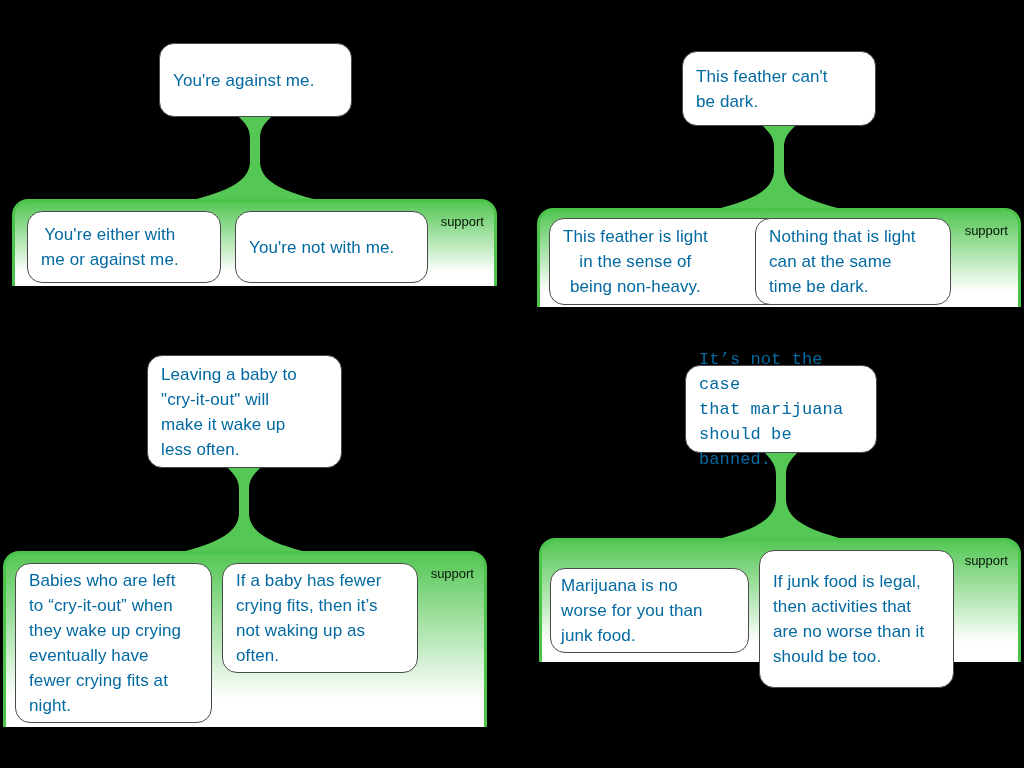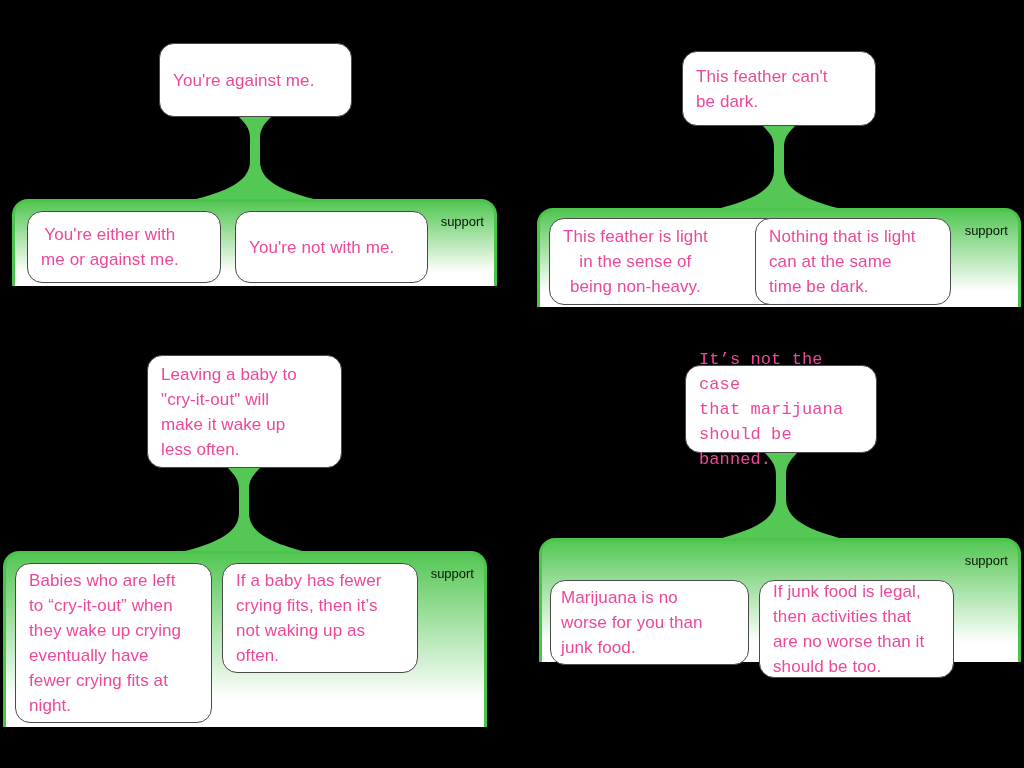--- a/index.html
+++ b/index.html
@@ -26,21 +26,21 @@
     border-radius: 15px;
     display: flex;
     align-items: center;
     padding: 0 13px;
     z-index: 3;
   }
   .node span {
     white-space: pre-line;
     font-size: 17px;
     line-height: 25px;
-    color: #ec4899;
+    color: #0369a1;
     letter-spacing: 0.1px;
   }
   
   .support-box {
     position: absolute;
     box-sizing: border-box;
     border: 3px solid #4cc44c;
     border-bottom: 0;
     border-radius: 16px 16px 0 0;
     background: linear-gradient(180deg, #54c754 0%, #ffffff 84%);
@@ -78,22 +78,22 @@
   #g3 .claim       { left: 147px; top: 355px; width: 195px; height: 113px; }
   #g3 .funnel      { left: 174px; top: 466px; width: 140px; height: 87px; }
   #g3 .support-box { left: 3px;   top: 551px; width: 484px; height: 176px; }
   #g3 .p1          { left: 15px;  top: 563px; width: 197px; height: 160px; }
   #g3 .p2          { left: 222px; top: 563px; width: 196px; height: 110px; }
 
   
   #g4 .claim       { left: 685px; top: 365px; width: 192px; height: 88px; font-family: Liberation Mono, monospace; }
   #g4 .funnel      { left: 711px; top: 451px; width: 140px; height: 89px; }
   #g4 .support-box { left: 539px; top: 538px; width: 482px; height: 124px; }
-  #g4 .p1          { left: 550px; top: 580px; width: 199px; height: 85px; padding-left: 10px; }
-  #g4 .p2          { left: 759px; top: 550px; width: 195px; height: 98px; margin-top: 30px; }
+  #g4 .p1          { left: 550px; top: 568px; width: 199px; height: 85px; padding-left: 10px; }
+  #g4 .p2          { left: 759px; top: 550px; width: 195px; height: 138px; }
 </style>
 </head>
 <body>
 
 <div class="canvas">
 
   <section class="group" id="g1">
     <div class="node claim">
       <span>You're against me.</span>
     </div>

